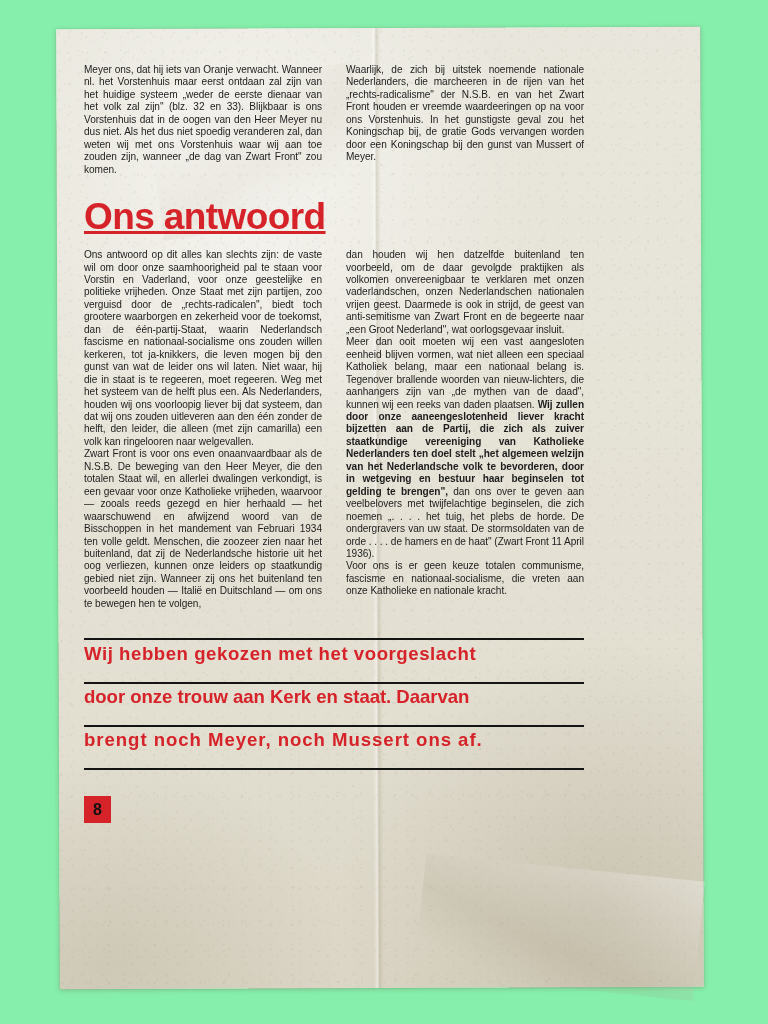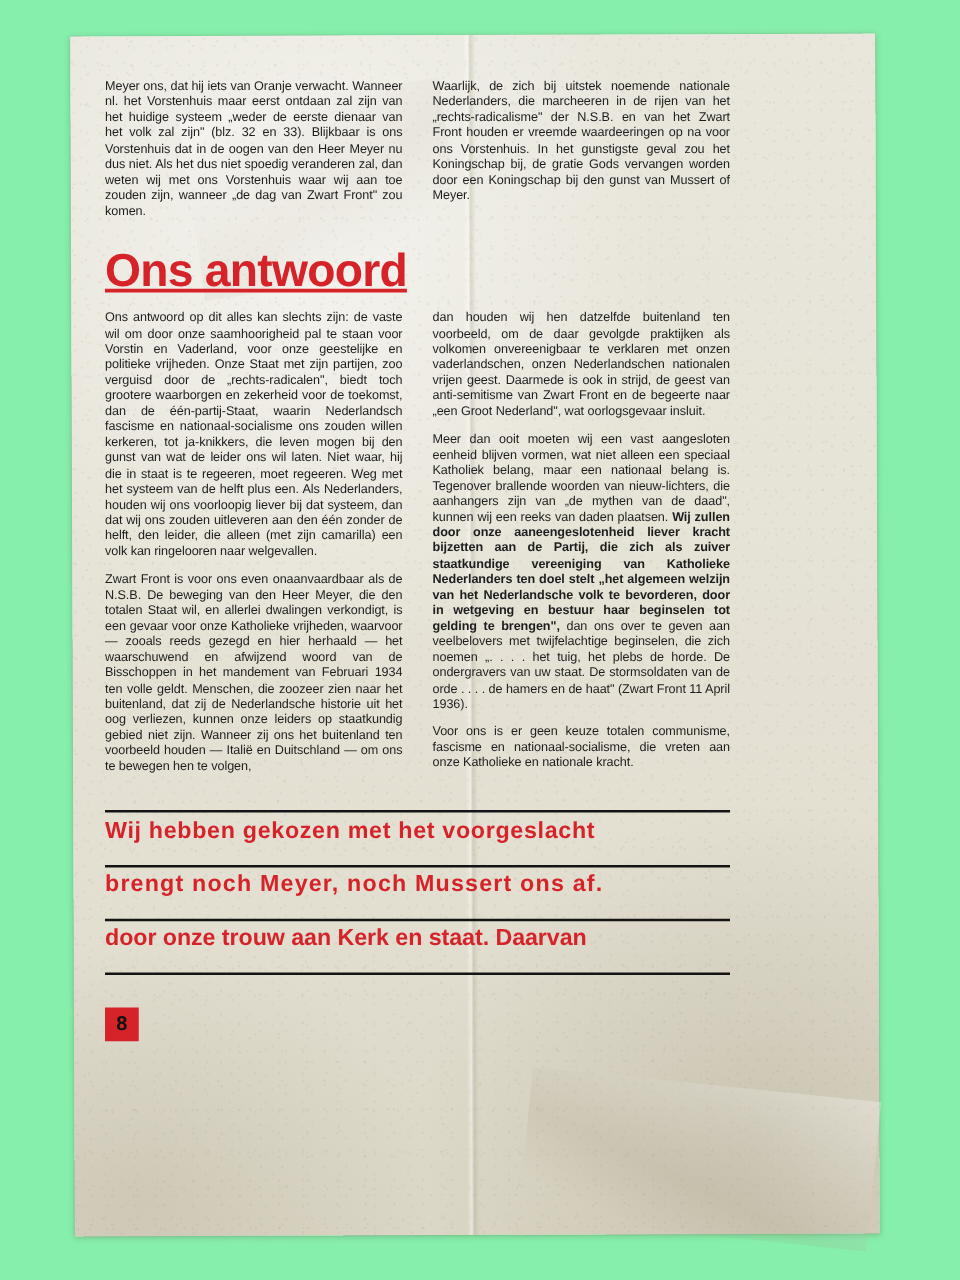--- a/index.html
+++ b/index.html
@@ -101,21 +101,21 @@
 
   p.body {
     margin: 0;
     color: #1d1d1d;
     font-size: 10.1px;
     line-height: 12.45px;
     text-align: justify;
     font-weight: 400;
     letter-spacing: -0.05px;
   }
-  p.body + p.body { margin-top: 10px; }
+  p.body + p.body { }
 
   b { font-weight: 400; }
 
   .ul-red {
     font-weight: 700;
     background-image: linear-gradient(#d6232a, #d6232a);
     background-repeat: repeat-x;
     background-size: 100% 1.1px;
     background-position: 0 11.4px;
     box-decoration-break: clone;
@@ -206,20 +206,20 @@
         <p class="body">dan houden wij hen datzelfde buitenland ten voorbeeld, om de daar gevolgde praktijken als volkomen onvereenigbaar te verklaren met onzen vaderlandschen, onzen Nederlandschen nationalen vrijen geest. Daarmede is ook in strijd, de geest van anti-semitisme van Zwart Front en de begeerte naar „een Groot Nederland", wat oorlogsgevaar insluit.</p>
 
         <p class="body"><span>Meer dan ooit moeten wij een vast aangesloten eenheid blijven vormen, wat niet alleen een speciaal Katholiek belang, maar een </span><b>nationaal belang</b><span> is. Tegenover brallende woorden van nieuw-lichters, die aanhangers zijn van „de mythen van de daad", kunnen wij een reeks van daden plaatsen. </span><span class="ul-red">Wij zullen door onze aaneengeslotenheid liever kracht bijzetten aan de Partij, die zich als zuiver staatkundige vereeniging van Katholieke Nederlanders ten doel stelt „het algemeen welzijn van het Nederlandsche volk te bevorderen, door in wetgeving en bestuur haar beginselen tot gelding te brengen",</span><span> dan ons over te geven aan veelbelovers met twijfelachtige beginselen, die zich noemen „. . . . het tuig, het plebs de horde. De ondergravers van uw staat. De stormsoldaten van de orde . . . . de hamers en de haat" (Zwart Front 11 April 1936).</span></p>
 
         <p class="body">Voor ons is er geen keuze totalen communisme, fascisme en nationaal-socialisme, die vreten aan onze Katholieke en nationale kracht.</p>
       </div>
     </div>
 
     <div id="slogan">
       <div class="slogan-line first sp1">Wij hebben gekozen met het voorgeslacht</div>
+      <div class="slogan-line sp2">door onze trouw aan Kerk en staat. Daarvan</div>
       <div class="slogan-line sp3">brengt noch Meyer, noch Mussert ons af.</div>
-      <div class="slogan-line sp2">door onze trouw aan Kerk en staat. Daarvan</div>
     </div>
 
     <div id="pagenum">8</div>
 
   </div>
 </div>
 
 </body></html>

